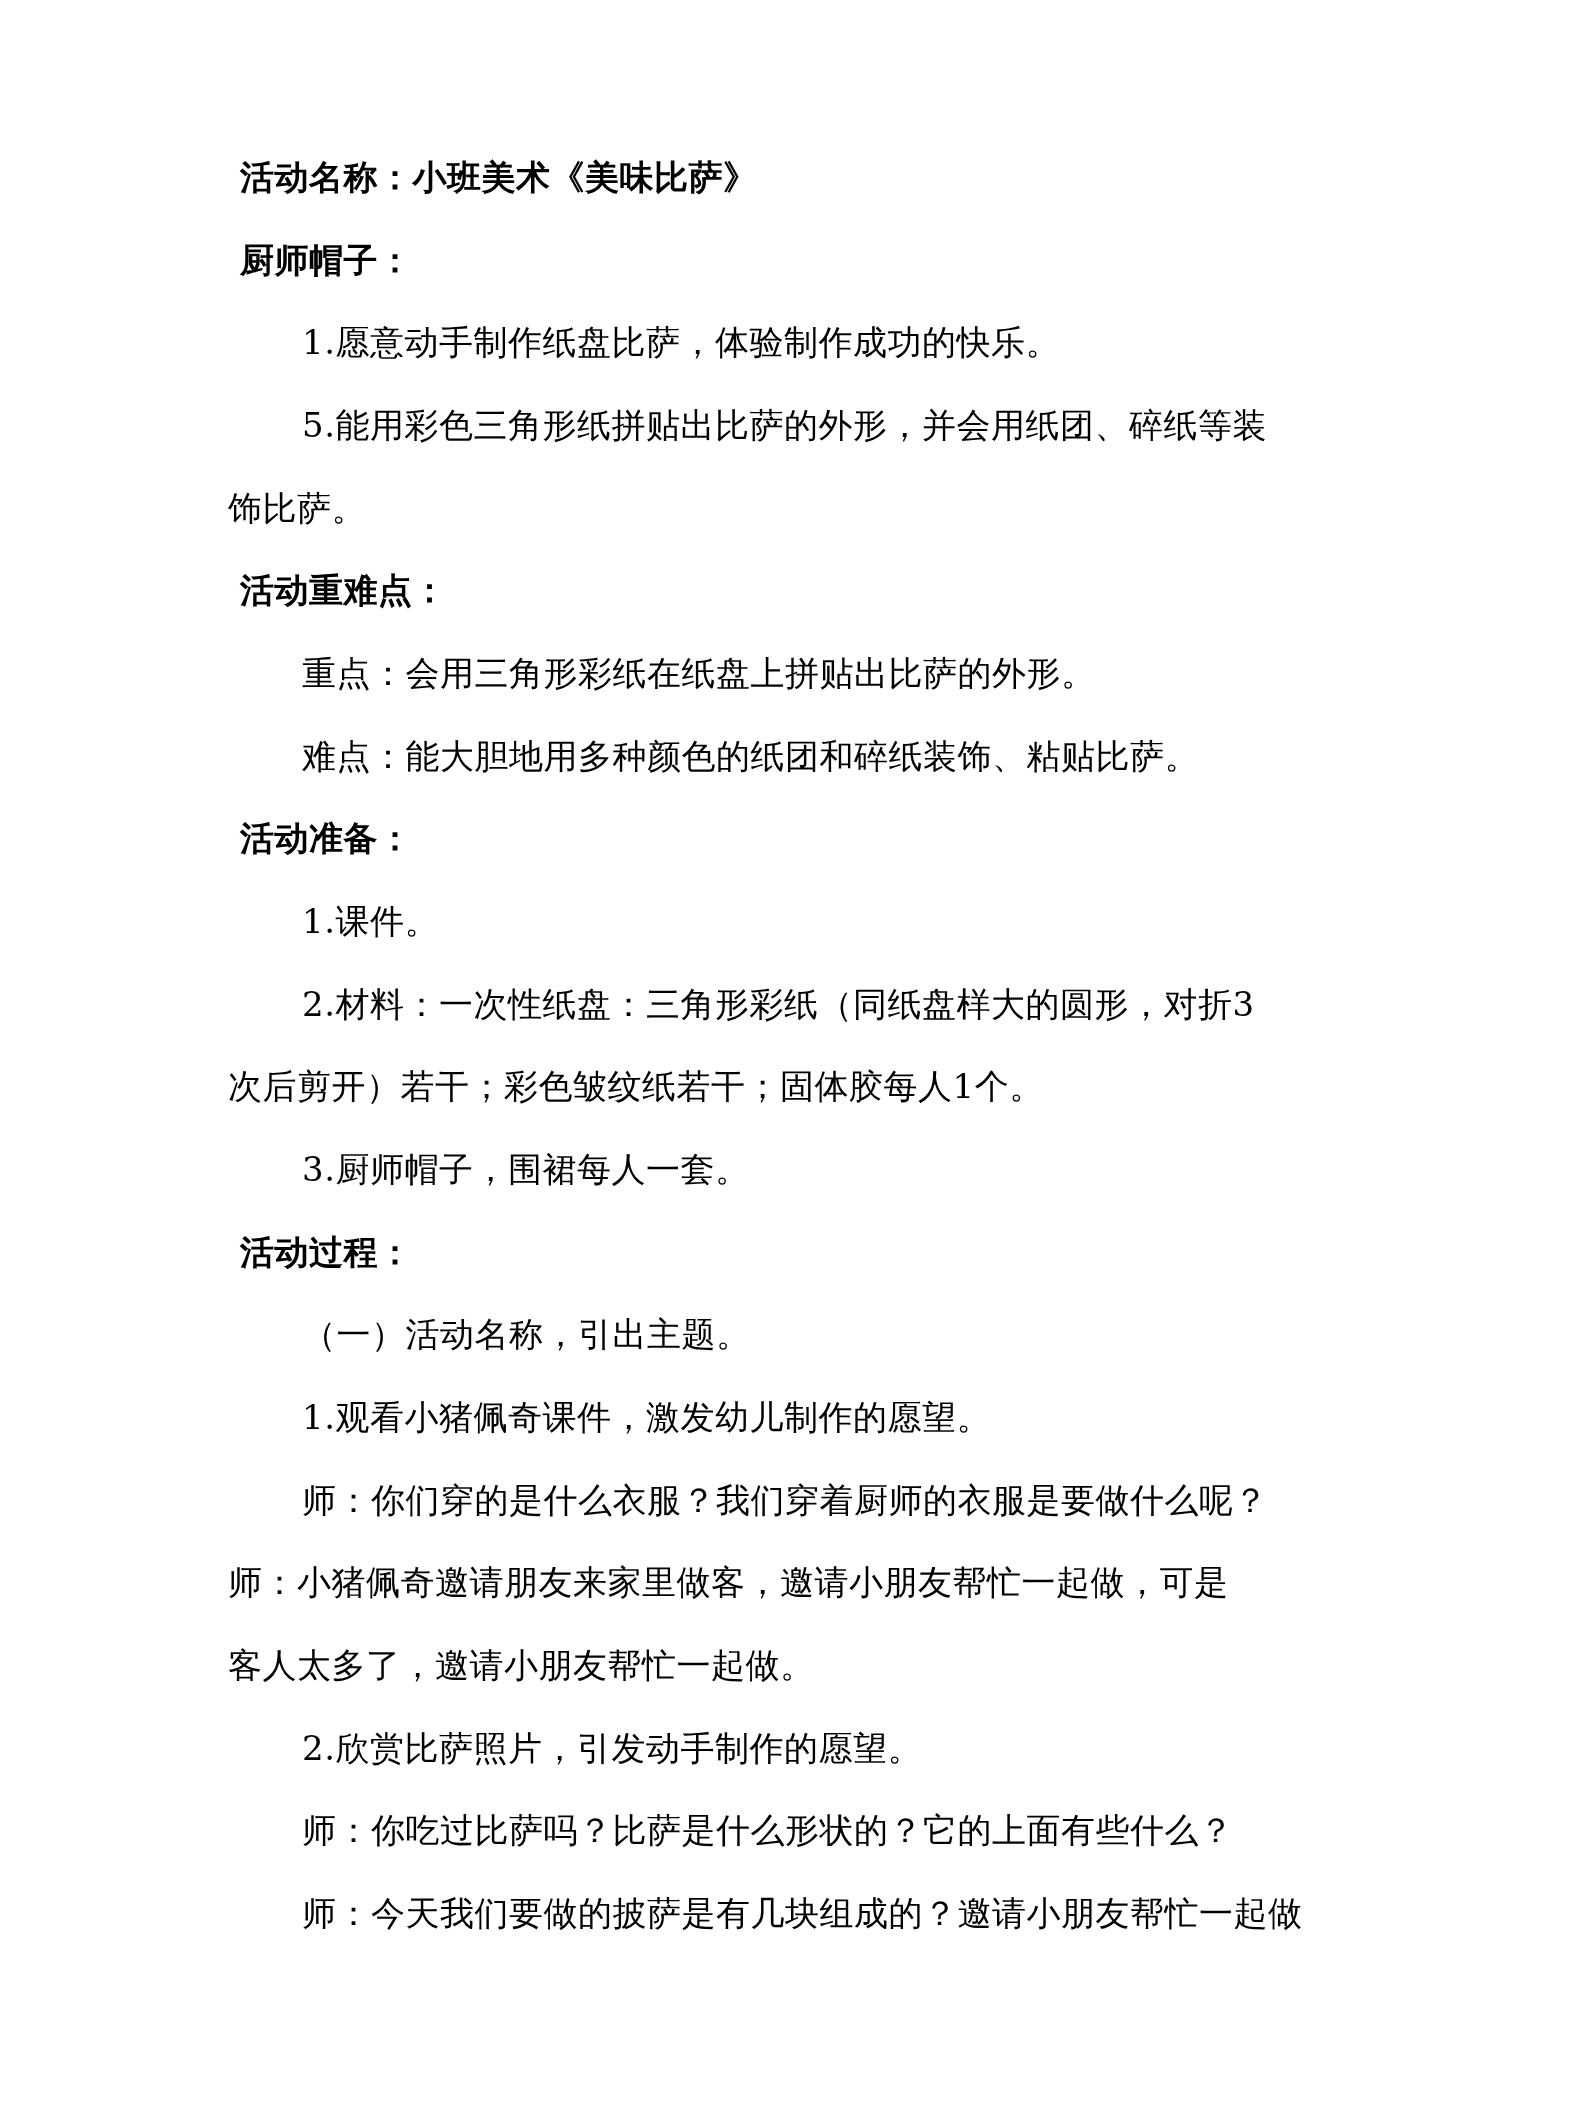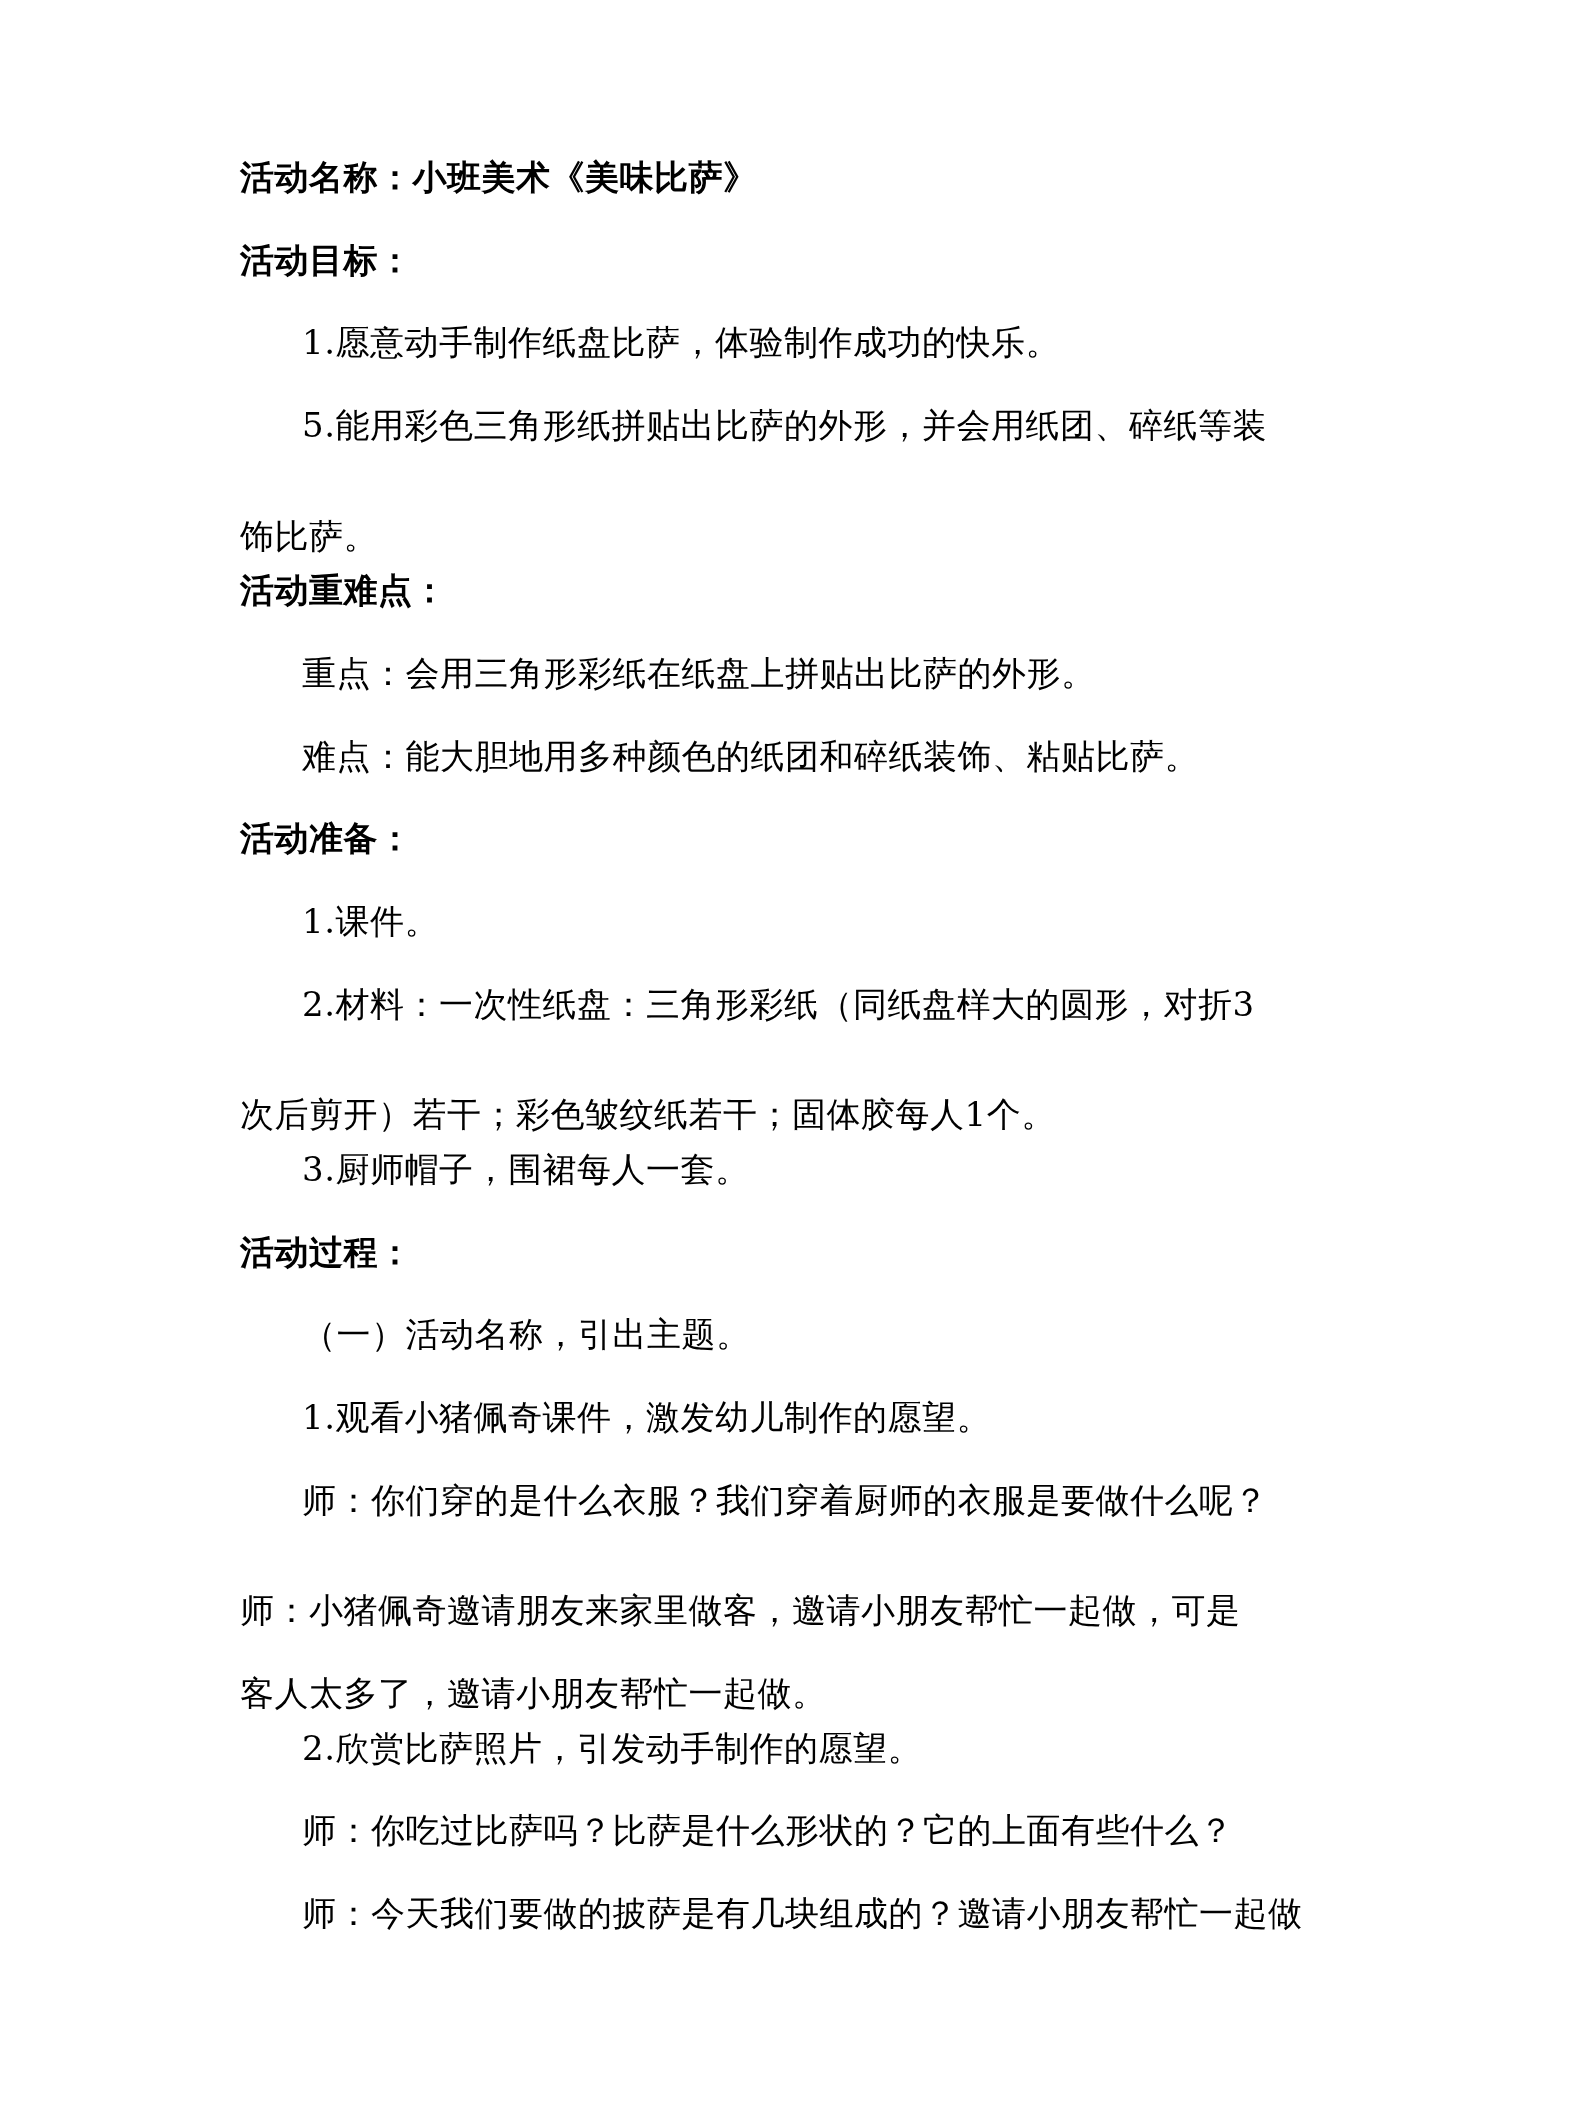--- a/index.html
+++ b/index.html
@@ -1,28 +1,28 @@
 <!DOCTYPE html>
 <html><head>
   <meta charset="utf-8">
   <style>
     html, body { margin: 0; padding: 0; background: #ffffff; }
     body { width: 1587px; height: 2101px; position: relative; overflow: hidden;
            font-family: "DejaVu Serif", "Liberation Serif", serif; color: #000; }
     .line { position: absolute; font-size: 34px; line-height: 40px; white-space: nowrap; letter-spacing: 0.5px; }
     .h { font-weight: bold; left: 240px; }
     .i1 { left: 302px; }
-    .i0 { left: 240px; margin-top: 28px; }
+    .i0 { left: 228px; }
   </style>
 </head>
 <body>
 
 <div>
   <div class="line h" style="top:157px">活动名称：小班美术《美味比萨》</div>
-  <div class="line h" style="top:240px">活动目标：</div>
+  <div class="line h" style="top:240px">厨师帽子：</div>
   <div class="line i1" style="top:322px">1.愿意动手制作纸盘比萨，体验制作成功的快乐。</div>
   <div class="line i1" style="top:405px">5.能用彩色三角形纸拼贴出比萨的外形，并会用纸团、碎纸等装</div>
   <div class="line i0" style="top:488px">饰比萨。</div>
   <div class="line h" style="top:570px">活动重难点：</div>
   <div class="line i1" style="top:653px">重点：会用三角形彩纸在纸盘上拼贴出比萨的外形。</div>
   <div class="line i1" style="top:736px">难点：能大胆地用多种颜色的纸团和碎纸装饰、粘贴比萨。</div>
   <div class="line h" style="top:818px">活动准备：</div>
   <div class="line i1" style="top:901px">1.课件。</div>
   <div class="line i1" style="top:984px">2.材料：一次性纸盘：三角形彩纸（同纸盘样大的圆形，对折3</div>
   <div class="line i0" style="top:1066px">次后剪开）若干；彩色皱纹纸若干；固体胶每人1个。</div>

